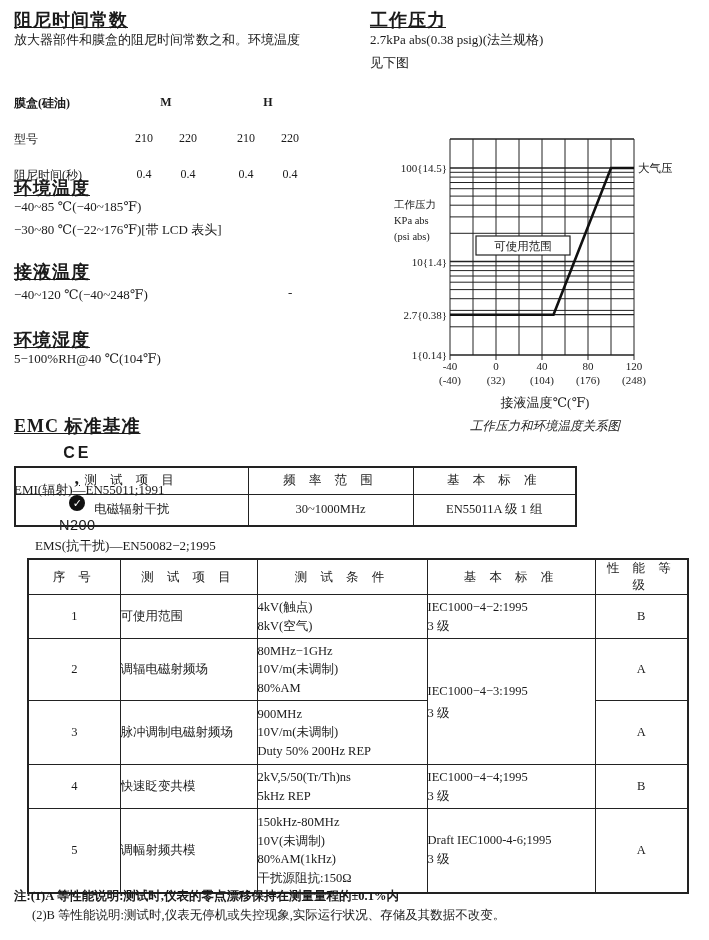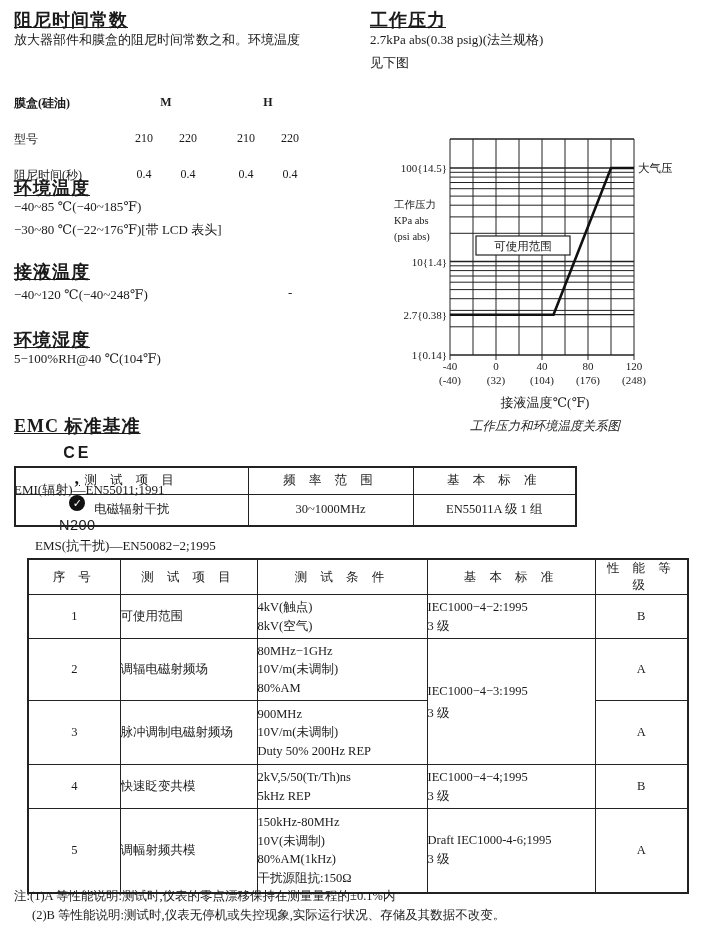--- a/index.html
+++ b/index.html
@@ -260,16 +260,16 @@
       </td>
       <td class="stdcells">
         <div>Draft IEC1000-4-6;1995</div>
         <div>3  级</div>
       </td>
       <td class="grade">A</td>
     </tr>
   </tbody>
     </table>
 
-  <div class="abs notes" style="left:14px;top:888px;">注:(1)A 等性能说明:测试时,仪表的零点漂移保持在测量量程的±0.1%内</div>
+  <div class="abs notes" style="left:14px;top:888px;font-weight:bold;">注:(1)A 等性能说明:测试时,仪表的零点漂移保持在测量量程的±0.1%内</div>
   <div class="abs notes" style="left:32px;top:907px;">(2)B 等性能说明:测试时,仪表无停机或失控现象,实际运行状况、存储及其数据不改变。</div>
 
 </div>
 
 </body></html>

